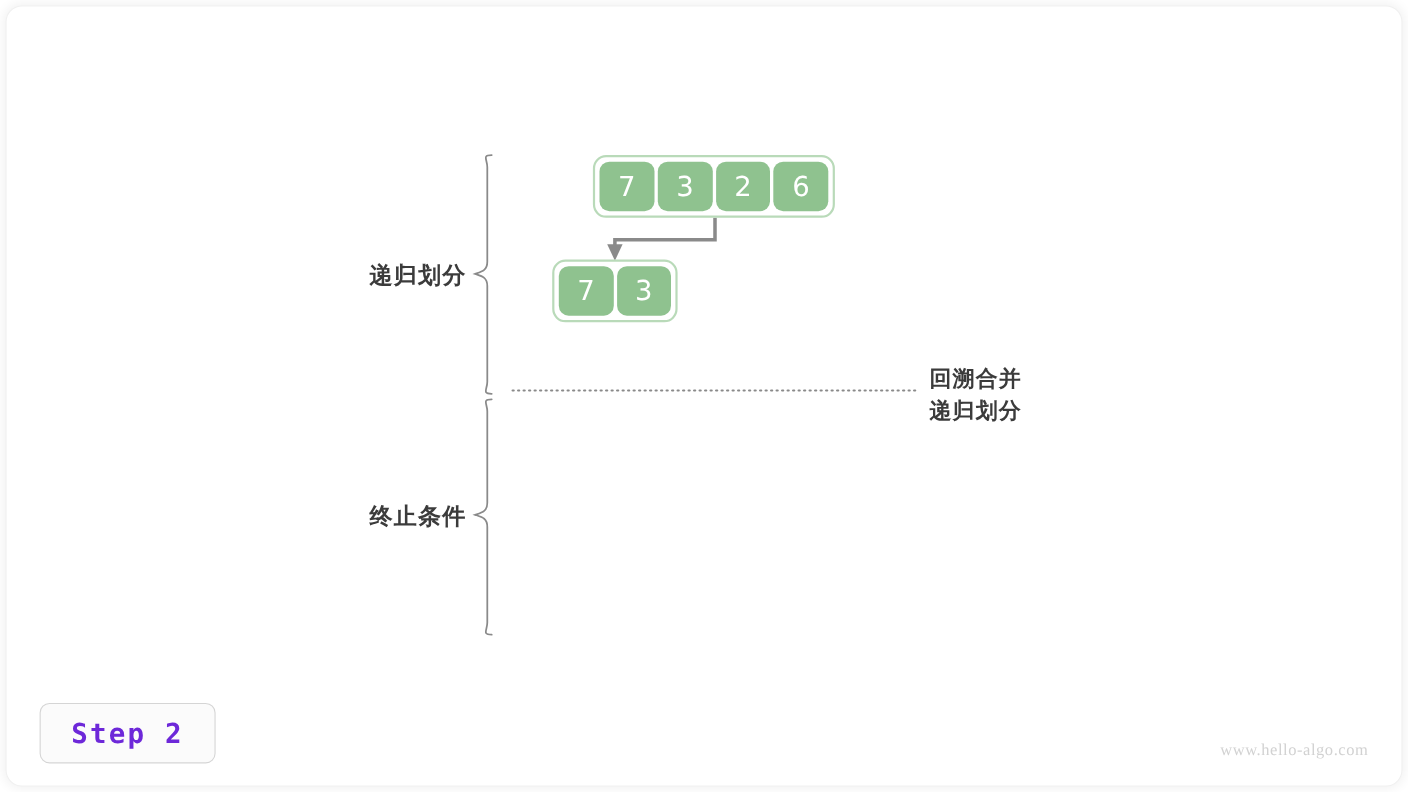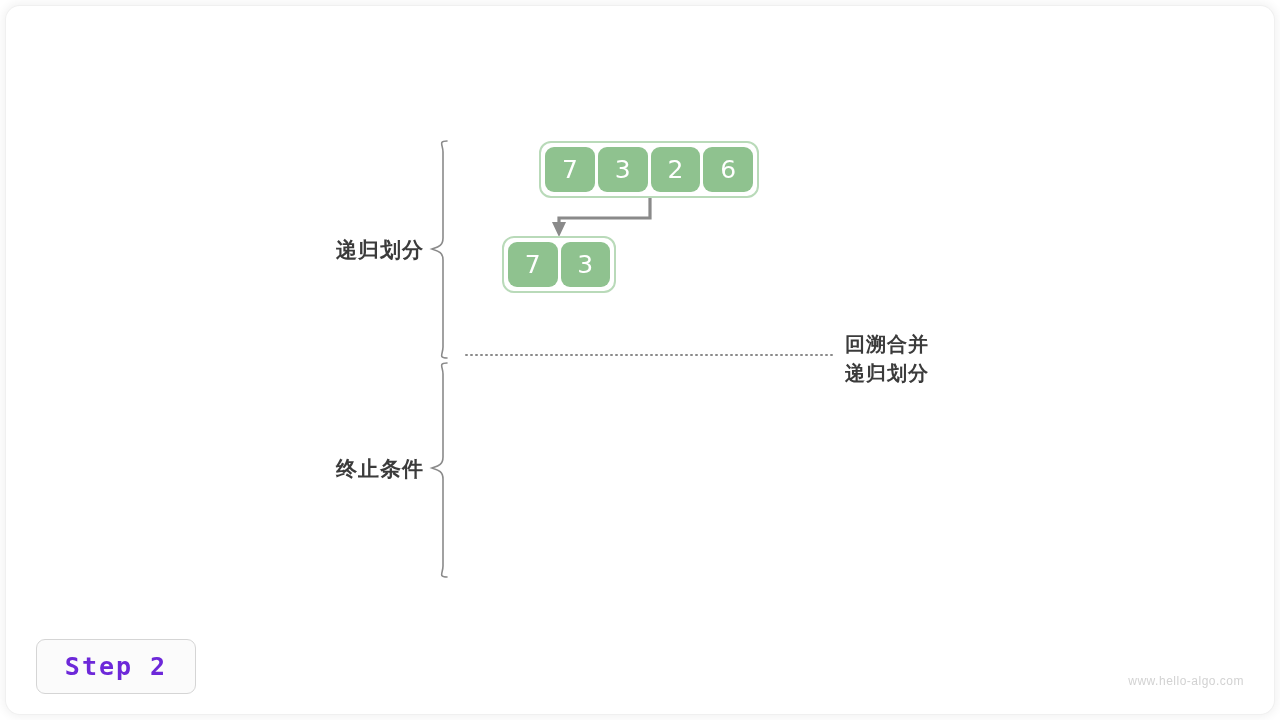--- a/index.html
+++ b/index.html
@@ -106,22 +106,22 @@
     align-items: center;
     justify-content: center;
   }
 
   
   #watermark {
     position: absolute;
     right: 36px;
     top: 674px;
     color: #d2d2d2;
-    font-family: Liberation Sans, sans-serif;
-    font-size: 12px;
+    font-family: Liberation Serif, serif;
+    font-size: 15px;
     letter-spacing: 0.5px;
   }
 </style>
 </head>
 <body>
 
 <div id="page">
   <div id="page-frame"></div>
 
   <svg class="layer" width="1280" height="720" viewBox="0 0 1280 720" fill="none">

